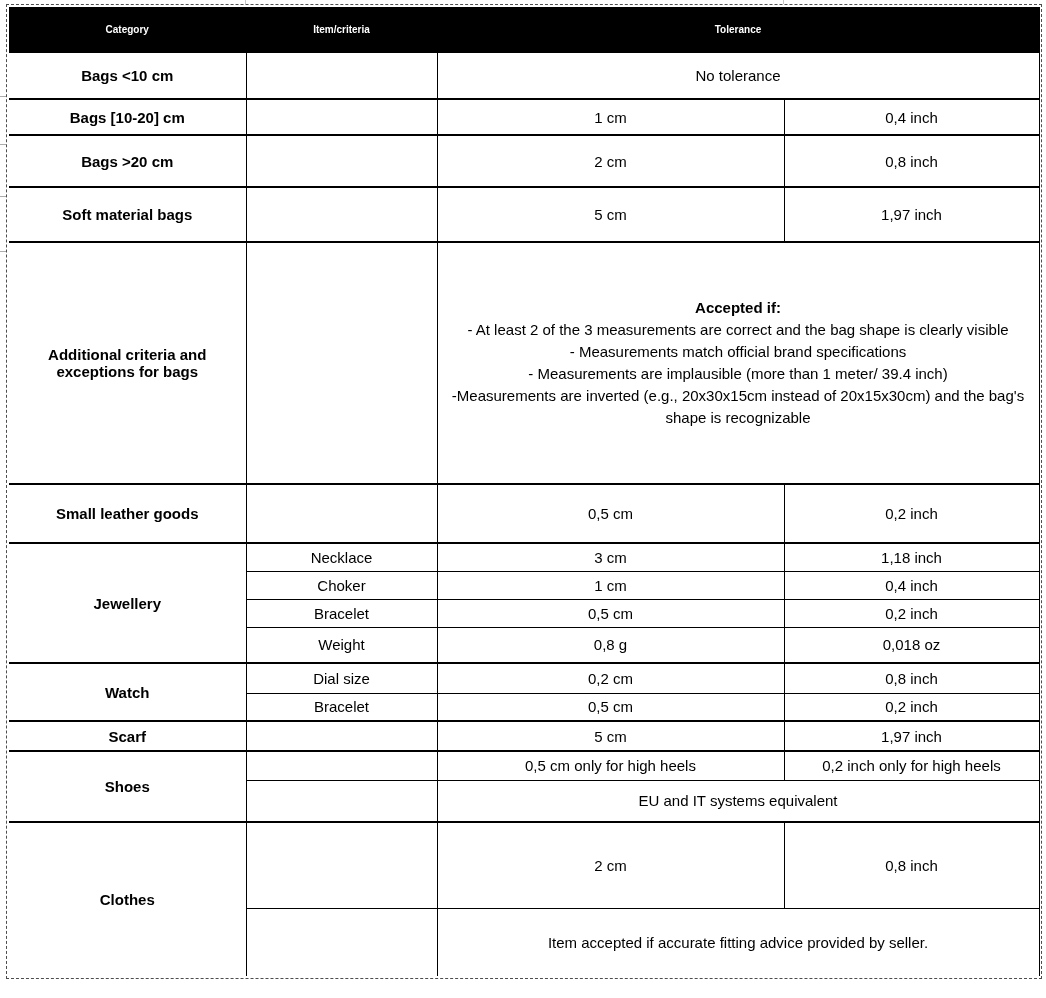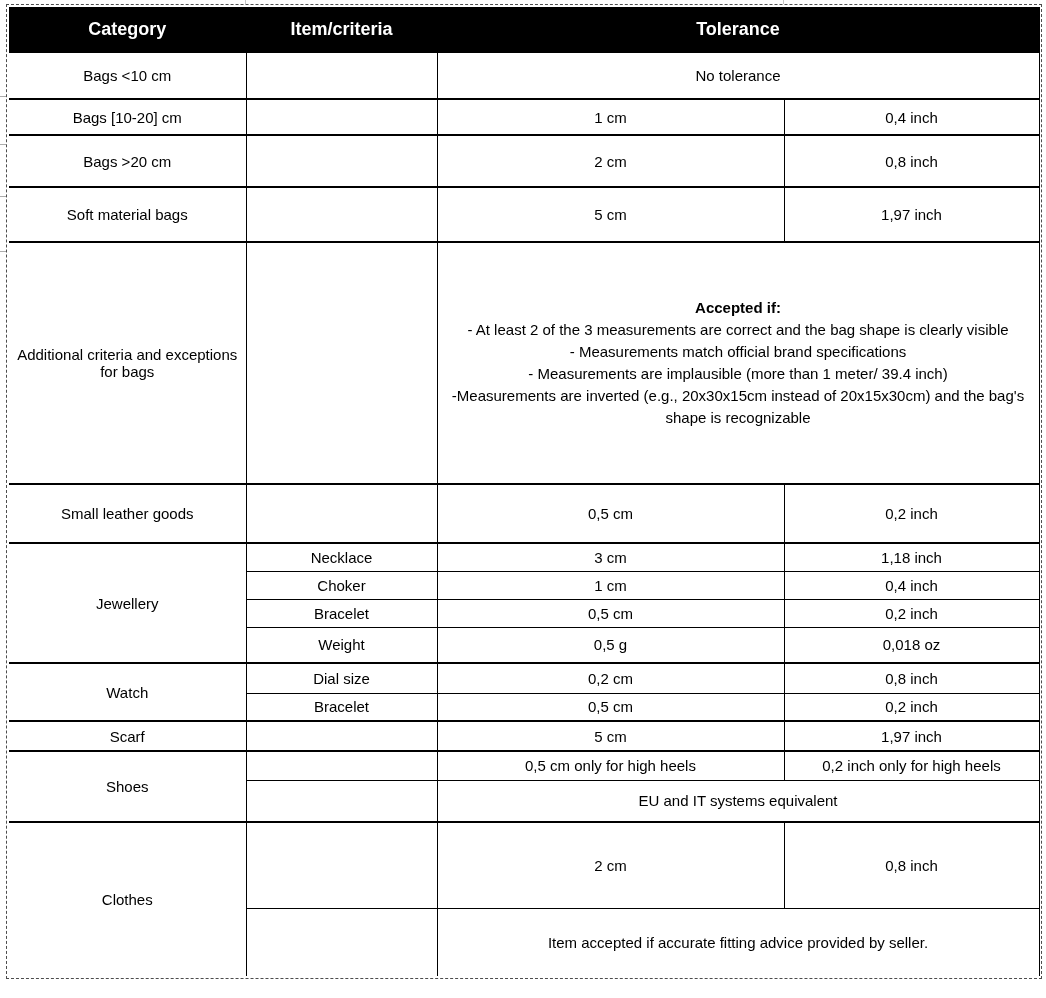--- a/index.html
+++ b/index.html
@@ -35,32 +35,32 @@
     vertical-align: middle;
     font-size: 15px;
     padding: 2px 4px;
     overflow: hidden;
   }
   
   .header-row th {
     background: #000000;
     color: #ffffff;
     font-weight: bold;
-    font-size: 18px;
+    font-size: 10px;
     border-top: none;
     border-bottom: 2px solid #000000;
   }
   
   tr.grp > td { border-top: 2px solid #000000; }
   
   .edge-l { border-left: none !important; }
   .no-b { border-bottom: none !important; }
   .header-row th:first-child { border-left: none; }
 
-  td.cat { font-weight: normal; }
+  td.cat { font-weight: bold; }
 
   
   .exc { max-width: 582px; margin: 0 auto; line-height: 22px; }
   .exc-head { font-weight: bold; }
 
   
   .tick-v {
     position: absolute;
     top: 0;
     width: 1px;
@@ -162,21 +162,21 @@
         <td>1 cm</td>
         <td>0,4 inch</td>
       </tr>
       <tr class="sub" style="height:28px">
         <td>Bracelet</td>
         <td>0,5 cm</td>
         <td>0,2 inch</td>
       </tr>
       <tr class="sub" style="height:36px">
         <td>Weight</td>
-        <td>0,5 g</td>
+        <td>0,8 g</td>
         <td>0,018 oz</td>
       </tr>
 
       <tr class="grp" style="height:30px">
         <td class="cat edge-l" rowspan="2">Watch</td>
         <td>Dial size</td>
         <td>0,2 cm</td>
         <td>0,8 inch</td>
       </tr>
       <tr class="sub" style="height:28px">

